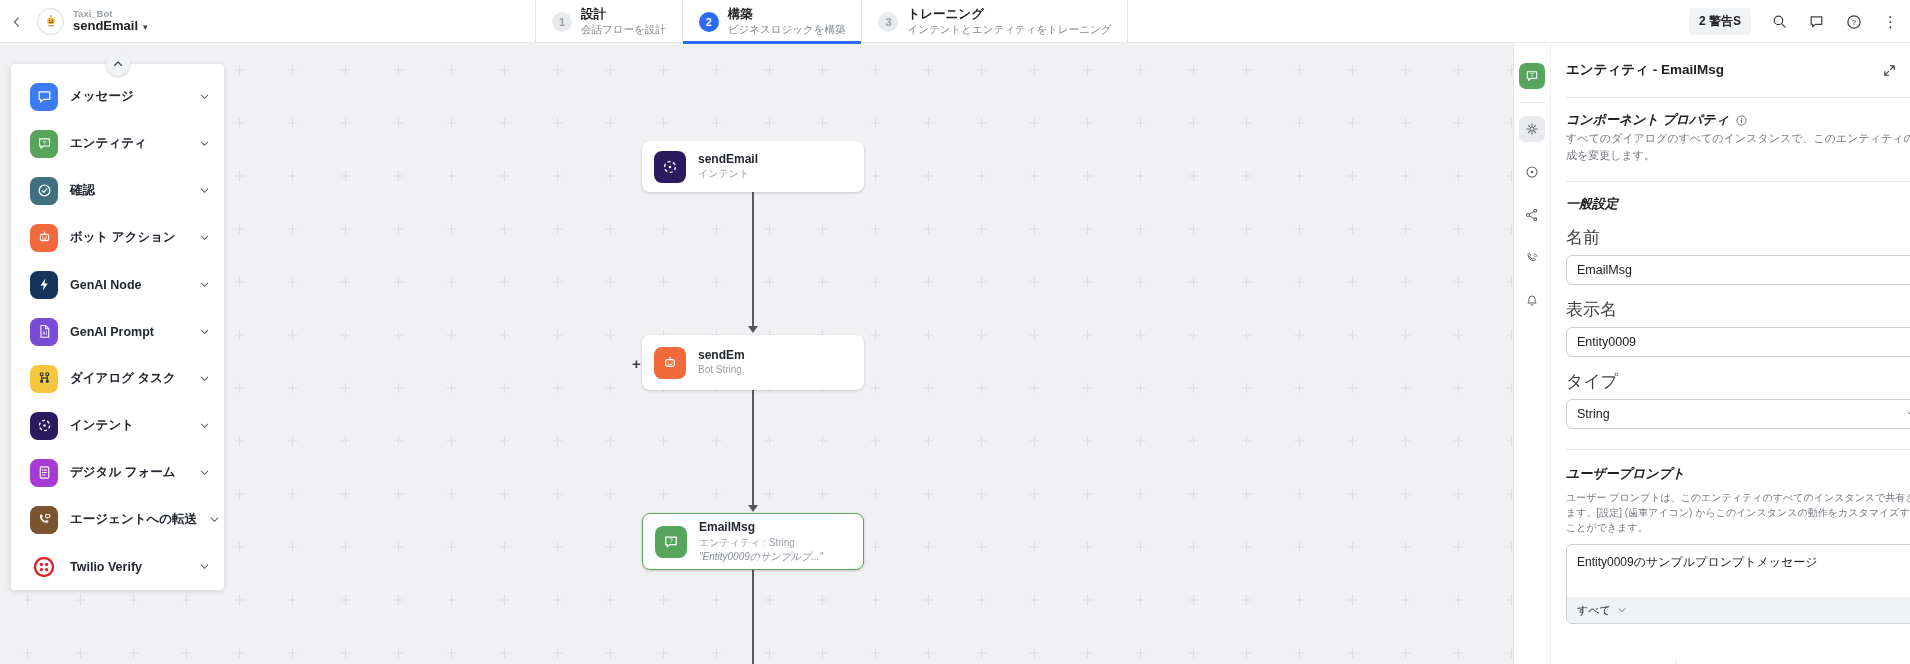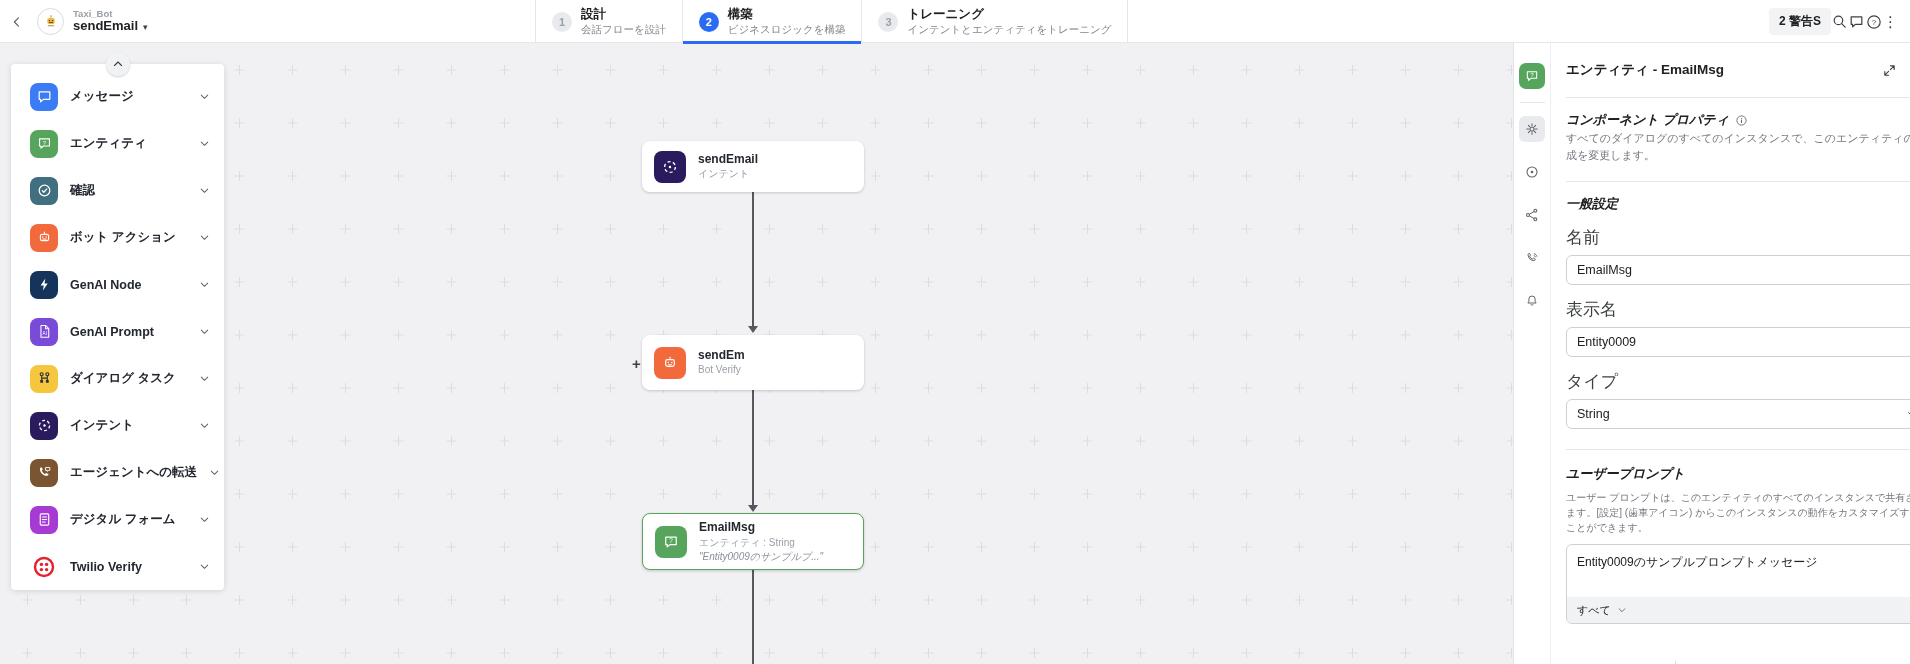--- a/index.html
+++ b/index.html
@@ -26,21 +26,21 @@
   .tab { display:flex; align-items:center; gap:9px; padding:0 16px; border-left:1px solid #e6e7ea; position:relative; }
   .tab:last-child { border-right:1px solid #e6e7ea; }
   .tab-num { width:20px; height:20px; border-radius:50%; background:#e8eaed; color:#9aa0a6;
              font-size:11px; font-weight:bold; display:flex; align-items:center; justify-content:center; flex:none; }
   .tab.active .tab-num { background:#2b6bf3; color:#fff; }
   .tab-txt { display:flex; flex-direction:column; line-height:1.25; }
   .tab-title { font-size:12.5px; font-weight:bold; color:#202124; white-space:nowrap; }
   .tab-sub { font-size:10.5px; color:#80868b; white-space:nowrap; }
   .tab.active::after { content:""; position:absolute; left:0; right:0; bottom:-1px; height:3px; background:#2b6bf3; }
 
-  .tb-right { position:absolute; right:12px; top:0; height:43px; display:flex; align-items:center; }
+  .tb-right { position:absolute; right:12px; top:0; height:43px; display:flex; align-items:center; gap:20px; }
   .warn-badge { background:#f1f3f4; border-radius:4px; padding:5px 10px; font-size:12px; font-weight:bold; color:#202124; white-space:nowrap; }
   .tb-icon { color:#3c4043; display:flex; align-items:center; justify-content:center; }
   .kebab { font-size:15px; color:#3c4043; }
 
   
   .canvas { position:absolute; top:43px; left:0; width:1513px; height:621px; background:#f1f1f3; overflow:hidden; }
   .grid-svg { position:absolute; left:0; top:0; }
 
   .connector { position:absolute; width:2px; background:#55585e; }
   .arrowhead { position:absolute; width:0; height:0; border-left:5px solid transparent;
@@ -228,21 +228,21 @@
           <path d="M12 7.5V5.6" stroke="#fff" stroke-width="1.5"></path>
           <circle cx="12" cy="4.7" r="1" fill="#fff"></circle>
           <rect x="6.2" y="7.5" width="11.6" height="9" rx="2.4" fill="none" stroke="#fff" stroke-width="1.6"></rect>
           <circle cx="9.6" cy="11.3" r="1" fill="#fff"></circle>
           <circle cx="14.4" cy="11.3" r="1" fill="#fff"></circle>
           <path d="M9.6 14.2h4.8" stroke="#fff" stroke-width="1.4" stroke-linecap="round"></path>
         </svg>
     </span>
     <span>
       <div class="node-title">sendEm</div>
-      <div class="node-sub">Bot Verify</div>
+      <div class="node-sub">Bot String</div>
     </span>
   </div>
 
   <div class="node node3">
     <span class="node-icon c-ent">
       <svg width="18" height="18" viewBox="0 0 24 24">
           <path d="M5 5.5h14v10h-8.5L7 18.5v-3H5z" fill="none" stroke="#fff" stroke-width="1.6" stroke-linejoin="round"></path>
           <text x="12" y="13.6" font-size="8.5" text-anchor="middle" fill="#fff" font-family="Liberation Sans, sans-serif">?</text>
         </svg>
     </span>
@@ -380,42 +380,42 @@
       </span>
       <span class="p-label">インテント</span>
       <span class="p-chev">
           <svg width="11" height="11" viewBox="0 0 24 24">
             <path d="M5 9l7 7 7-7" fill="none" stroke="#5f6368" stroke-width="2.2" stroke-linecap="round" stroke-linejoin="round"></path>
           </svg>
         </span>
     </div>
 
     <div class="p-item">
+      <span class="p-icon c-form">
+        <svg width="17" height="17" viewBox="0 0 24 24">
+            <rect x="6" y="4" width="12" height="16" rx="1.5" fill="none" stroke="#fff" stroke-width="1.6"></rect>
+            <path d="M9 8.5h6M9 12h6M9 15.5h4" stroke="#fff" stroke-width="1.5" stroke-linecap="round"></path>
+          </svg>
+      </span>
+      <span class="p-label">デジタル フォーム</span>
+      <span class="p-chev">
+          <svg width="11" height="11" viewBox="0 0 24 24">
+            <path d="M5 9l7 7 7-7" fill="none" stroke="#5f6368" stroke-width="2.2" stroke-linecap="round" stroke-linejoin="round"></path>
+          </svg>
+        </span>
+    </div>
+
+    <div class="p-item">
       <span class="p-icon c-agent">
         <svg width="17" height="17" viewBox="0 0 24 24">
             <path d="M5.5 7C5.5 5.6 6.5 4.5 8 4.5l1.6 3.2-1.4 1.7c.9 2.1 2.5 3.7 4.6 4.6l1.7-1.4 3.2 1.6c0 1.5-1.1 2.5-2.5 2.5-5.5-.4-9.3-4.2-9.7-9.7z" fill="#fff"></path>
             <path d="M13.5 5h6v4h-2l-1.5 1.5V9h-2.5z" fill="none" stroke="#fff" stroke-width="1.3" stroke-linejoin="round"></path>
           </svg>
       </span>
       <span class="p-label">エージェントへの転送</span>
-      <span class="p-chev">
-          <svg width="11" height="11" viewBox="0 0 24 24">
-            <path d="M5 9l7 7 7-7" fill="none" stroke="#5f6368" stroke-width="2.2" stroke-linecap="round" stroke-linejoin="round"></path>
-          </svg>
-        </span>
-    </div>
-
-    <div class="p-item">
-      <span class="p-icon c-form">
-        <svg width="17" height="17" viewBox="0 0 24 24">
-            <rect x="6" y="4" width="12" height="16" rx="1.5" fill="none" stroke="#fff" stroke-width="1.6"></rect>
-            <path d="M9 8.5h6M9 12h6M9 15.5h4" stroke="#fff" stroke-width="1.5" stroke-linecap="round"></path>
-          </svg>
-      </span>
-      <span class="p-label">デジタル フォーム</span>
       <span class="p-chev">
           <svg width="11" height="11" viewBox="0 0 24 24">
             <path d="M5 9l7 7 7-7" fill="none" stroke="#5f6368" stroke-width="2.2" stroke-linecap="round" stroke-linejoin="round"></path>
           </svg>
         </span>
     </div>
 
     <div class="p-item">
       <span class="p-icon c-twilio">
         <svg width="24" height="24" viewBox="0 0 24 24">

